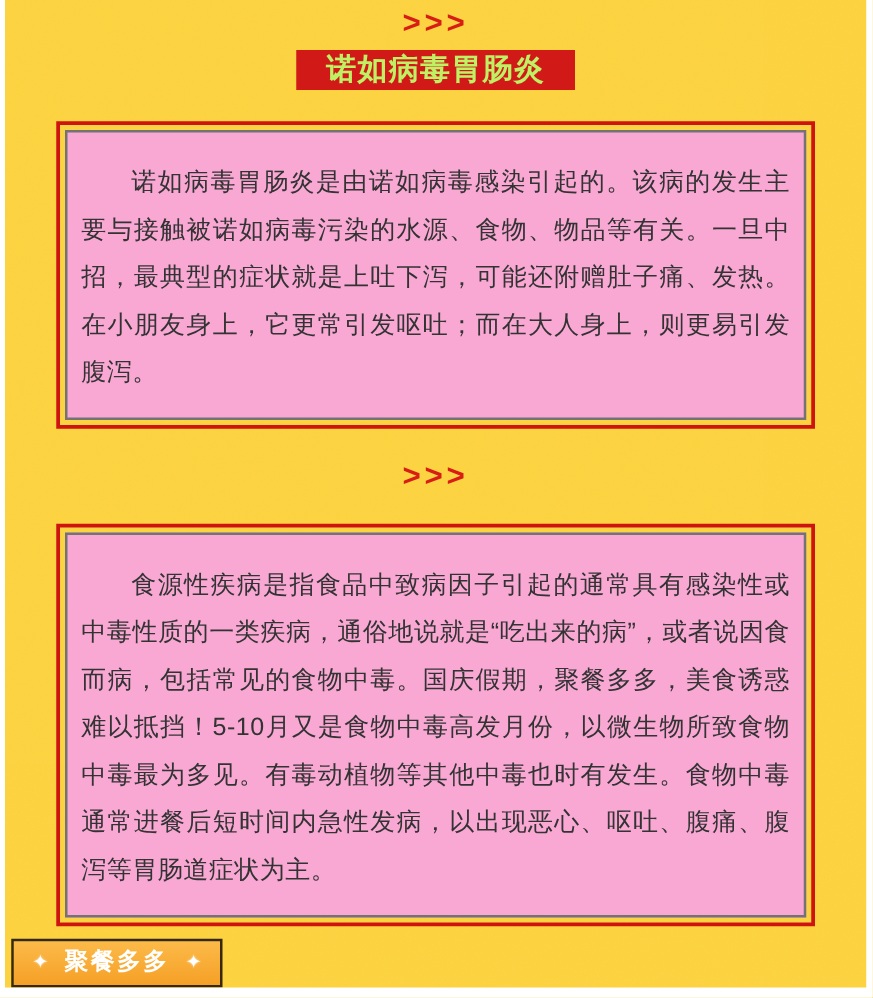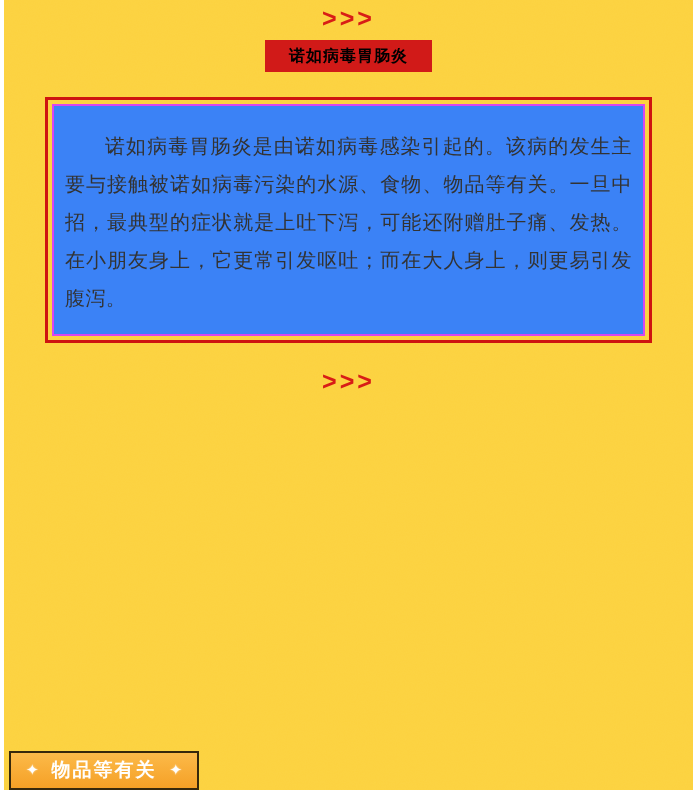--- a/index.html
+++ b/index.html
@@ -43,39 +43,39 @@
     font-size: 25px;
     font-weight: 800;
     letter-spacing: 3px;
     line-height: 26px;
     font-family: "Liberation Sans", sans-serif;
   }
   .arrows-second { margin-top: 25px; }
   .title-badge {
     display: inline-block;
     background: #d11a18;
-    color: #000000;
-    font-size: 16px;
+    color: #bef264;
+    font-size: 24px;
     font-weight: 700;
     letter-spacing: 1px;
     padding: 5px 24px 6px;
     margin-top: 9px;
     line-height: 21px;
   }
   .frame {
     width: 607px;
     margin: 25px auto 0;
     border: 3px solid #ce1410;
     padding: 4px;
     box-sizing: border-box;
     text-align: left;
   }
   .frame-inner {
-    border: 2px solid #d946ef;
-    background: #3b82f6;
+    border: 2px solid #737373;
+    background: #f9a8d4;
     padding: 21px 11px 17px 11px;
   }
   .body-text {
     margin: 0;
     font-size: 20px;
     line-height: 38px;
     color: #333333;
     letter-spacing: 0.4px;
     text-indent: 2em;
     text-align: justify;
@@ -124,22 +124,27 @@
       </div>
       <div class="frame">
         <div class="frame-inner">
           <p class="body-text">诺如病毒胃肠炎是由诺如病毒感染引起的。该病的发生主要与接触被诺如病毒污染的水源、食物、物品等有关。一旦中招，最典型的症状就是上吐下泻，可能还附赠肚子痛、发热。在小朋友身上，它更常引发呕吐；而在大人身上，则更易引发腹泻。</p>
         </div>
       </div>
     </section>
 
     <section class="block">
       <div class="arrows arrows-second">&gt;&gt;&gt;</div>
+      <div class="frame">
+        <div class="frame-inner">
+          <p class="body-text">食源性疾病是指食品中致病因子引起的通常具有感染性或中毒性质的一类疾病，通俗地说就是“吃出来的病”，或者说因食而病，包括常见的食物中毒。国庆假期，聚餐多多，美食诱惑难以抵挡！5-10月又是食物中毒高发月份，以微生物所致食物中毒最为多见。有毒动植物等其他中毒也时有发生。食物中毒通常进餐后短时间内急性发病，以出现恶心、呕吐、腹痛、腹泻等胃肠道症状为主。</p>
+        </div>
+      </div>
     </section>
 
     <div class="guide-badge">
       <span class="sparkle">✦</span>
-      <span>物品等有关</span>
+      <span>聚餐多多</span>
       <span class="sparkle">✦</span>
     </div>
 
   </div>
 </div>
 
 </body></html>

